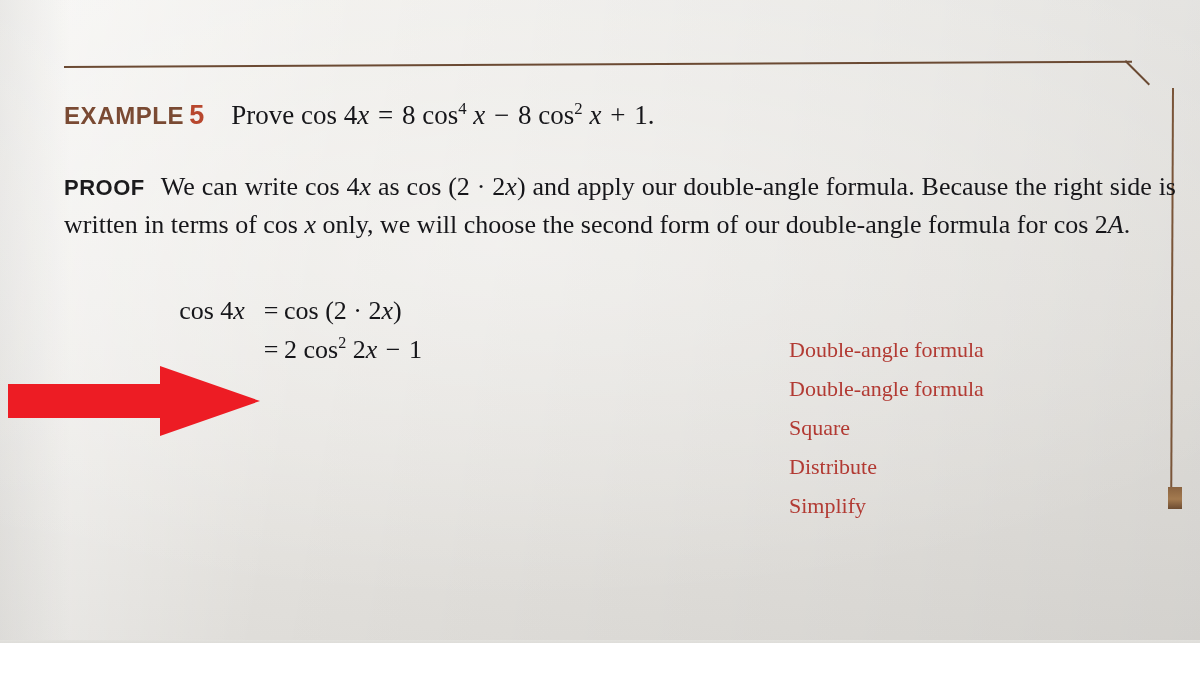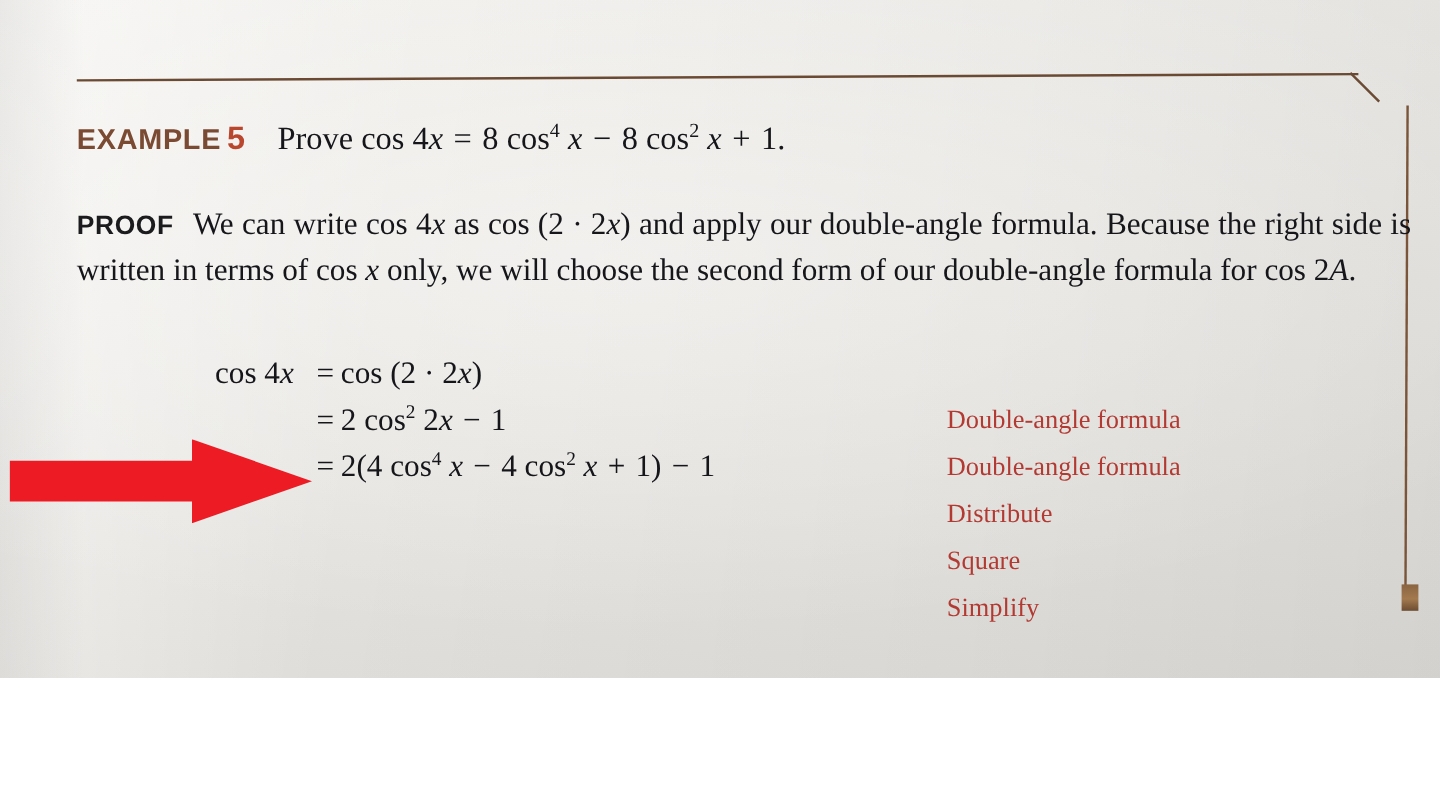--- a/index.html
+++ b/index.html
@@ -11,21 +11,21 @@
     width: 1200px;
     height: 675px;
     overflow: hidden;
     font-family: "Liberation Serif", "DejaVu Serif", serif;
   }
 
   
   #page {
     position: relative;
     width: 1200px;
-    height: 565px;
+    height: 643px;
     background:
       linear-gradient(100deg, rgba(255,255,255,0.55) 0%, rgba(255,255,255,0.0) 28%, rgba(0,0,0,0.035) 72%, rgba(0,0,0,0.065) 100%),
       linear-gradient(185deg, #f2f1ee 0%, #eceae6 35%, #e6e4e0 70%, #dedcd8 100%);
     overflow: hidden;
   }
   
   #paper-shade {
     position: absolute;
     inset: 0;
     background:
@@ -230,33 +230,30 @@
 
     <div class="deriv-row">
       <span class="lhs">cos 4<span class="ital">x</span></span><span class="rel">=</span><span class="rhs">cos (2 · 2<span class="ital">x</span>)</span>
     </div>
 
     <div class="deriv-row">
       <span class="lhs"></span><span class="rel">=</span><span class="rhs">2 cos<sup>2</sup> 2<span class="ital">x</span> <span class="op">−</span> 1</span>
     </div>
 
 
-    <div class="deriv-row">
-      <span class="lhs"></span><span class="rel">=</span><span class="rhs">2(4 cos<sup>4</sup> <span class="ital">x</span> <span class="op">−</span> 4 cos<sup>2</sup> <span class="ital">x</span> <span class="op">+</span> 1) <span class="op">−</span> 1</span>
-    </div>
 
 
 
   </div>
 
   <div class="blk" id="reasons">
     <div class="reason-row">Double-angle formula</div>
     <div class="reason-row">Double-angle formula</div>
+    <div class="reason-row">Square</div>
     <div class="reason-row">Distribute</div>
-    <div class="reason-row">Square</div>
     <div class="reason-row">Simplify</div>
   </div>
 
   <svg id="annot-arrow" viewBox="0 0 252 70">
     <polygon points="0,18 152,18 152,0 252,35 152,70 152,52 0,52" fill="#ED1C24"></polygon>
   </svg>
 
   <div id="desk-edge"></div>
   <div id="desk-strip"></div>
 

